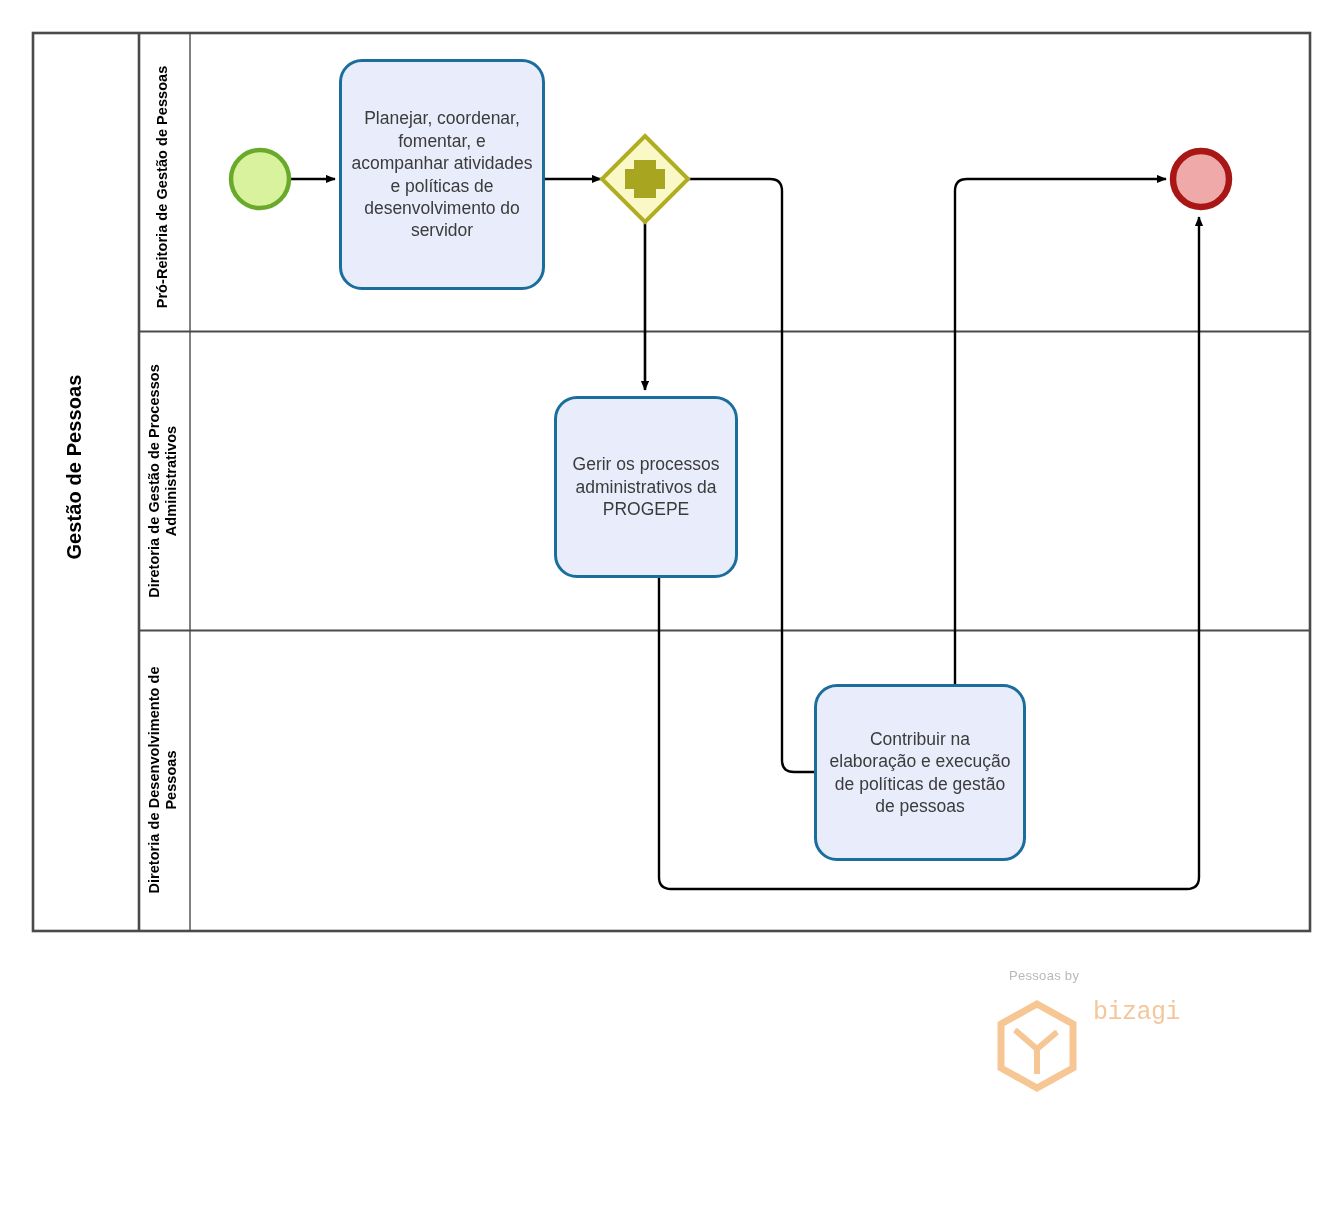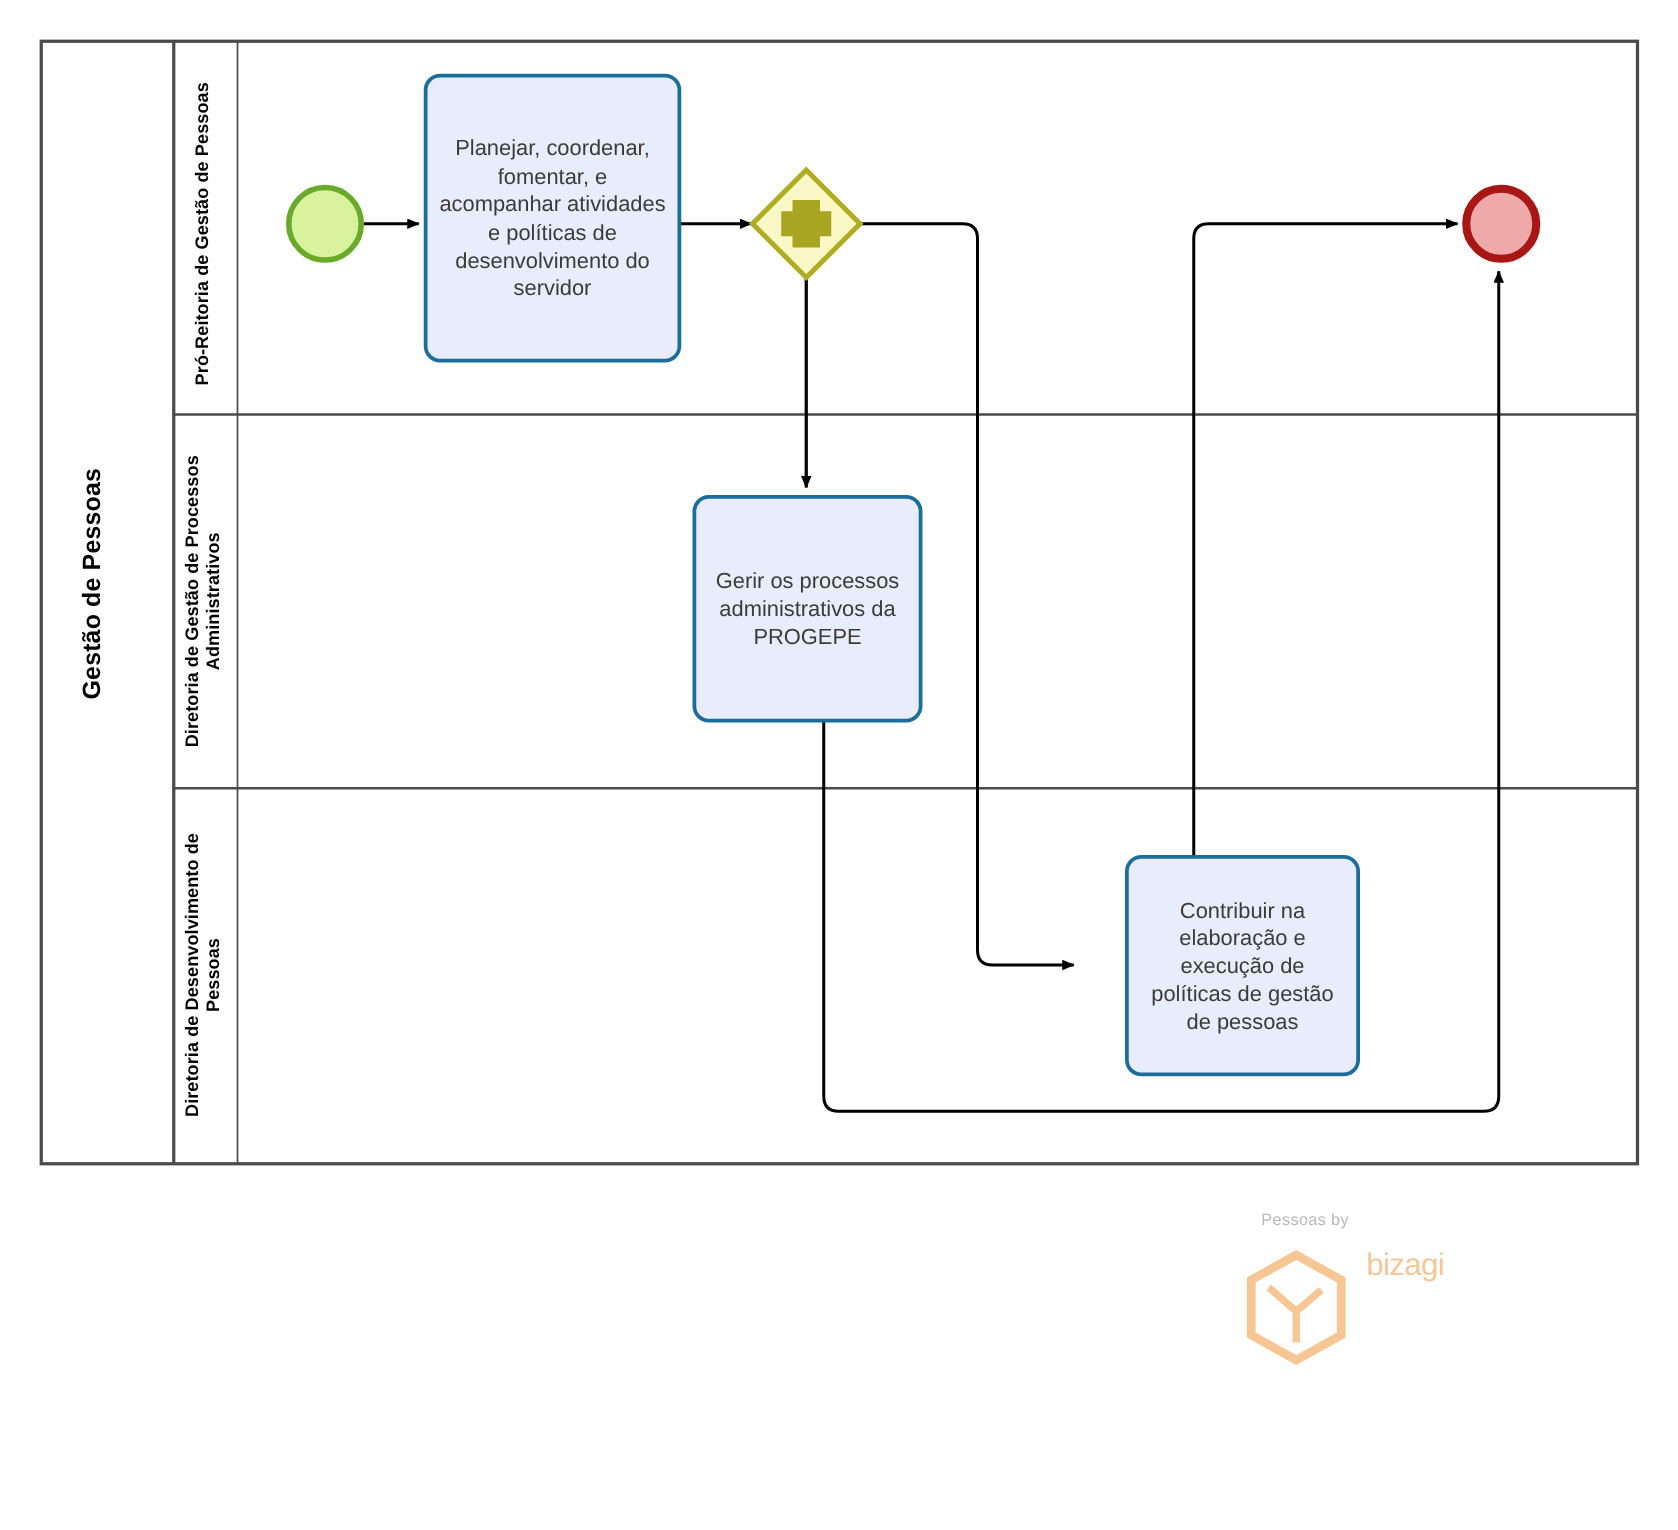--- a/index.html
+++ b/index.html
@@ -50,21 +50,21 @@
   .lane-label {
     font-size: 14.5px;
     letter-spacing: 0.05px;
   }
   
   .task {
     position: absolute;
     box-sizing: border-box;
     background: #e9edfb;
     border: 3px solid #1b6e9c;
-    border-radius: 13px;
+    border-radius: 23px;
     display: flex;
     align-items: center;
     justify-content: center;
     text-align: center;
     color: #3b3b3b;
     font-size: 17.5px;
     line-height: 1.28;
     padding: 4px 9px;
     white-space: pre-line;
   }
@@ -84,20 +84,21 @@
     color: #b9b9b9;
     letter-spacing: 0.3px;
   }
   #bizagi-word {
     position: absolute;
     left: 128px;
     top: 30px;
     font-size: 25px;
     color: #f3c79a;
     letter-spacing: -0.5px;
+    font-family: Liberation Mono, monospace;
   }
   #modeler-word {
     position: absolute;
     left: 128px;
     top: 50px;
     font-size: 47px;
     color: #f6c795;
     letter-spacing: -1.2px;
   }
   #bizagi-hex {
@@ -159,21 +160,21 @@
   <div class="rot-label lane-label" style="left:19px; top:164px; width:288px; height:46px; transform:rotate(-90deg);">Pró-Reitoria de Gestão de Pessoas</div>
 
   <div class="rot-label lane-label" style="left:19px; top:458px; width:288px; height:46px; transform:rotate(-90deg);">Diretoria de Gestão de Processos Administrativos</div>
 
   <div class="rot-label lane-label" style="left:19px; top:757px; width:288px; height:46px; transform:rotate(-90deg);">Diretoria de Desenvolvimento de Pessoas</div>
 
   <div class="task" style="left:339px; top:59px; width:206px; height:231px;">Planejar, coordenar, fomentar, e acompanhar atividades e políticas de desenvolvimento do servidor</div>
 
   <div class="task" style="left:554px; top:396px; width:184px; height:182px;">Gerir os processos administrativos da PROGEPE</div>
 
-  <div class="task" style="left:900px; top:684px; width:188px; height:177px;">Contribuir na elaboração e execução de políticas de gestão de pessoas</div>
+  <div class="task" style="left:814px; top:684px; width:212px; height:177px;">Contribuir na elaboração e execução de políticas de gestão de pessoas</div>
 
   <div id="watermark">
     <div id="powered-by">Pessoas by</div>
 
     <svg id="bizagi-hex" viewBox="0 0 84 92">
       <polygon points="42,4 78,24 78,68 42,88 6,68 6,24" fill="none" stroke="#f6c795" stroke-width="7"></polygon>
       <polygon points="20,28 42,47 62,30 62,34 42,52 20,33" fill="#f9d9b6"></polygon>
       <path d="M20,30 L42,49 L62,32" fill="none" stroke="#f6c795" stroke-width="6"></path>
       <path d="M42,49 L42,74" fill="none" stroke="#f6c795" stroke-width="6"></path>
     </svg>

